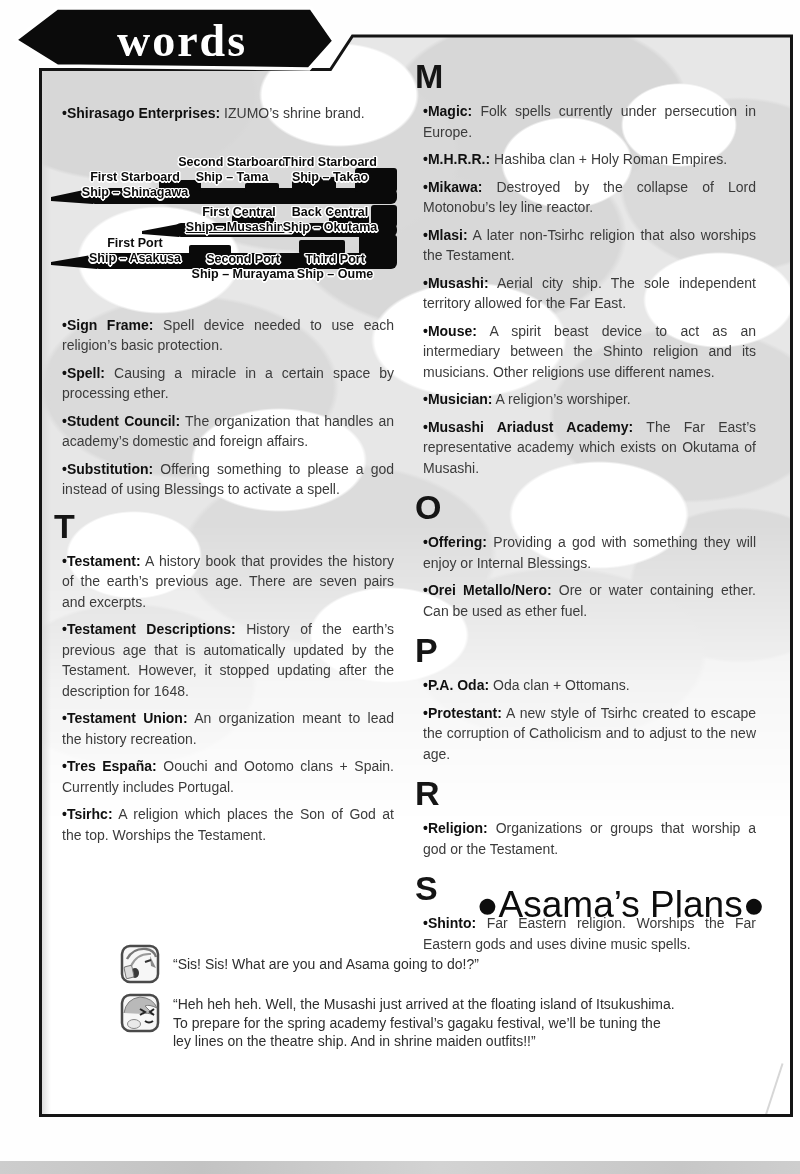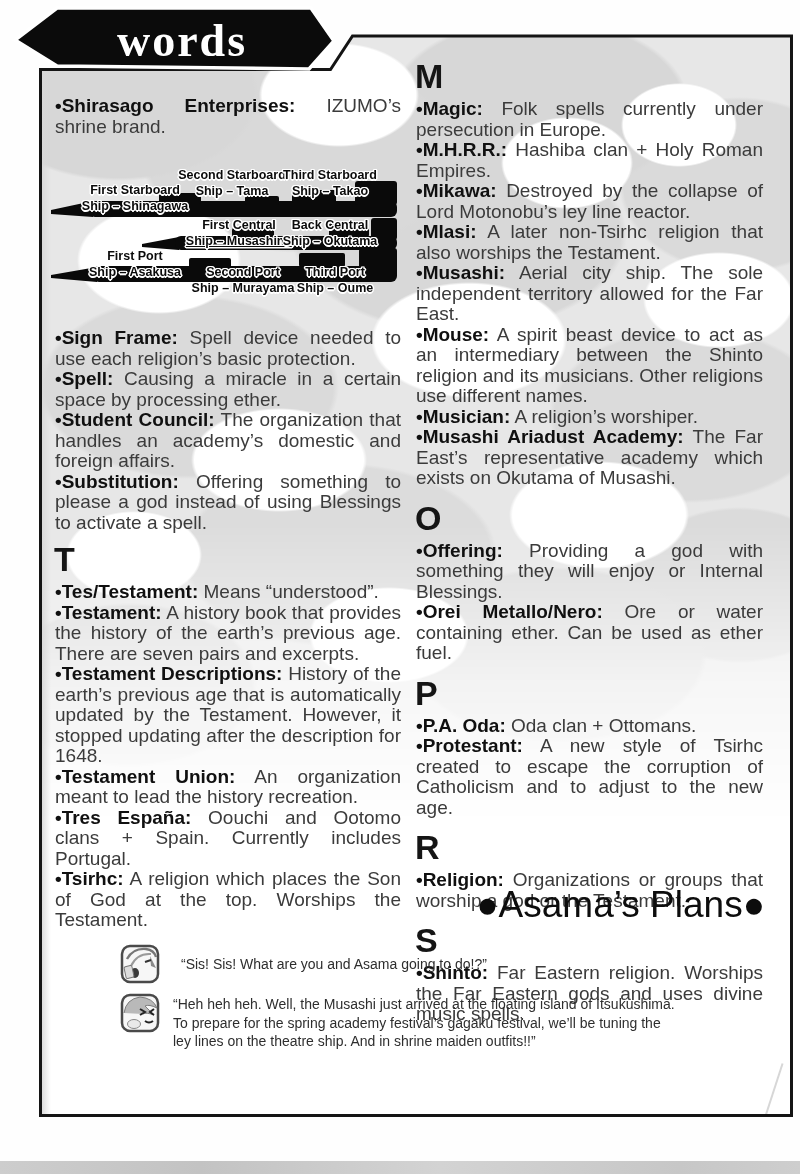--- a/index.html
+++ b/index.html
@@ -41,21 +41,21 @@
   .left-strip{position:absolute;left:41px;top:35px;width:10px;height:1080px;
     background:linear-gradient(to right,#d8d8d8,rgba(216,216,216,0));}
 
   
   .banner{position:absolute;left:12px;top:3px;z-index:40;}
 
   
   .col{position:absolute;}
   .col-left{left:55px;top:96px;width:346px;}
   .col-right{left:416px;top:58px;width:347px;}
-  .entry{margin:0;font-size:19px;line-height:20.5px;text-align:justify;color:#3b3b3b;}
+  .entry{margin:7px;font-size:14px;line-height:20.5px;text-align:justify;color:#3b3b3b;}
   .term{font-weight:700;color:#101010;}
   .letter{font-size:34px;line-height:36px;font-weight:700;color:#151515;margin:8px 0 5px -1px;
           font-family:"Liberation Sans", sans-serif;}
   .col-right .letter{margin-top:11px;}
   .col-right .letter:first-child{margin-top:0;}
 
   
   .diagram{position:relative;width:352px;height:140px;margin:27px 0 24px -6px;}
   .diagram svg{position:absolute;left:0;top:0;}
   .ship-label{position:absolute;transform:translateX(-50%);text-align:center;white-space:nowrap;
@@ -65,21 +65,21 @@
   .ship-label span{display:block;}
   .ship-label .u{text-decoration:underline;}
 
   
   .plans-title{position:absolute;left:39px;top:880px;width:722px;margin:4px;text-align:right;
     font-size:37px;font-weight:400;color:#0d0d0d;letter-spacing:0;}
   .dialogues{position:absolute;left:120px;top:944px;width:640px;}
   .dlg-row{display:flex;gap:13px;margin-bottom:9px;align-items:flex-start;}
   .dlg-row .avatar{flex:0 0 40px;}
   .speech{white-space:pre-line;font-size:14px;line-height:18.5px;color:#2e2e2e;padding-top:2px;}
-  .dlg-row.single .speech{padding-top:11px;margin-left:8px;}
+  .dlg-row.single .speech{padding-top:11px;}
 
   
   .scan-strip{position:absolute;left:0;top:1161px;width:800px;height:13px;
     background:linear-gradient(to right,#cdcdcd,#c3c3c3 25%,#d3d3d3 55%,#c7c7c7 85%,#cecece);}
   .page-curl{position:absolute;left:772px;top:1062px;width:2px;height:62px;background:#d7d7d7;
     transform:rotate(18deg);}
 </style>
 </head>
 <body>
 
@@ -146,21 +146,20 @@
             <span>Ship – Oume</span>
           </div>
       </div>
 
       <p class="entry"><b class="term">•Sign Frame:</b> <span class="def">Spell device needed to use each religion’s basic protection.</span></p>
       <p class="entry"><b class="term">•Spell:</b> <span class="def">Causing a miracle in a certain space by processing ether.</span></p>
       <p class="entry"><b class="term">•Student Council:</b> <span class="def">The organization that handles an academy’s domestic and foreign affairs.</span></p>
       <p class="entry"><b class="term">•Substitution:</b> <span class="def">Offering something to please a god instead of using Blessings to activate a spell.</span></p>
 
       <h2 class="letter">T</h2>
-      <p class="entry"><b class="term">•Tes/Testament:</b> <span class="def">Means “understood”.</span></p>
       <p class="entry"><b class="term">•Testament:</b> <span class="def">A history book that provides the history of the earth’s previous age. There are seven pairs and excerpts.</span></p>
       <p class="entry"><b class="term">•Testament Descriptions:</b> <span class="def">History of the earth’s previous age that is automatically updated by the Testament. However, it stopped updating after the description for 1648.</span></p>
       <p class="entry"><b class="term">•Testament Union:</b> <span class="def">An organization meant to lead the history recreation.</span></p>
       <p class="entry"><b class="term">•Tres España:</b> <span class="def">Oouchi and Ootomo clans + Spain. Currently includes Portugal.</span></p>
       <p class="entry"><b class="term">•Tsirhc:</b> <span class="def">A religion which places the Son of God at the top. Worships the Testament.</span></p>
     </div>
 
     <div class="col col-right">
       <h2 class="letter">M</h2>
       <p class="entry"><b class="term">•Magic:</b> <span class="def">Folk spells currently under persecution in Europe.</span></p>

